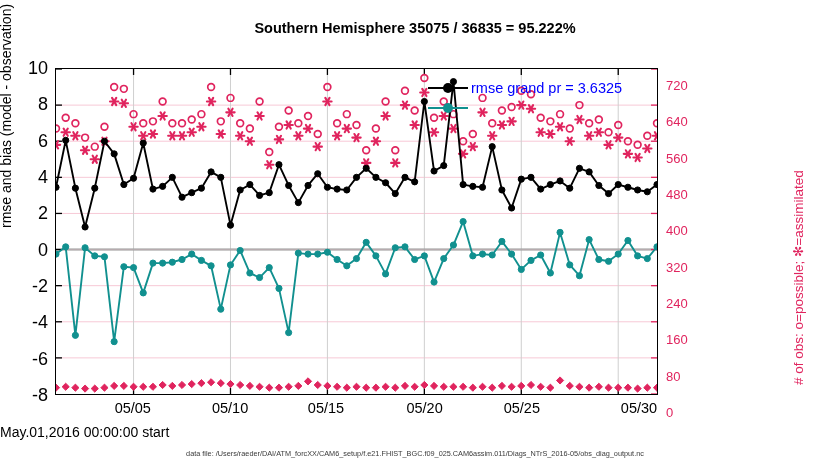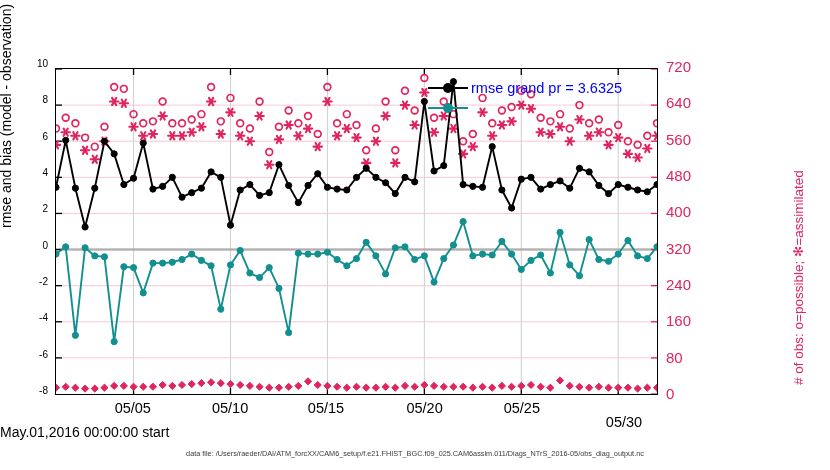--- a/index.html
+++ b/index.html
@@ -49,42 +49,43 @@
     position: absolute;
     left: 0; top: 0;
     width: 100%;
     height: 100%;
     display: block;
   }
   
   .ytick-left {
     position: absolute;
     right: 838px; 
-    font-size: 10px;
+    font-size: 18px;
     color: #000000;
     text-align: right;
     white-space: nowrap;
   }
   .ylabel-left {
     position: absolute;
     left: -2px;
     top: 228px;
     transform: rotate(-90deg);
     transform-origin: left top;
     font-size: 14px;
     color: #000000;
     white-space: nowrap;
   }
   
   .ytick-right {
     position: absolute;
-    font-size: 15px;
+    font-size: 13px;
     color: #E0245E;
     text-align: left;
     white-space: nowrap;
+    margin-top: 20px;
   }
   .ylabel-right {
     position: absolute;
     left: 790px;
     top: 385px;
     transform: rotate(-90deg);
     transform-origin: left top;
     font-size: 13.5px;
     color: #E0245E;
     white-space: nowrap;
@@ -160,20 +161,21 @@
     white-space: nowrap;
     margin-left: 3px;
   }
 </style>
 </head>
 <body>
 
 <div id="root">
 
   <div class="title-block">
+    <div class="title-line">Southern Hemisphere 35075 / 36835 = 95.222%</div>
   </div>
 
   <div class="ylabel-left">rmse and bias (model - observation)</div>
   <div class="ylabel-right"># of obs: o=possible; ✻=assimilated</div>
 
   <div id="left-ticks">
       <div class="ytick-left" style="left: 6px; width: 42px; top: 58px;">10</div>
       <div class="ytick-left" style="left: 6px; width: 42px; top: 94.3333px;">8</div>
       <div class="ytick-left" style="left: 6px; width: 42px; top: 130.667px;">6</div>
       <div class="ytick-left" style="left: 6px; width: 42px; top: 167px;">4</div>
@@ -195,21 +197,21 @@
       <div class="ytick-right" style="left: 666px; top: 312.333px;">160</div>
       <div class="ytick-right" style="left: 666px; top: 348.667px;">80</div>
       <div class="ytick-right" style="left: 666px; top: 385px;">0</div>
     </div>
   <div id="x-ticks">
       <div class="xtick" style="left: 132.806px;">05/05</div>
       <div class="xtick" style="left: 230.065px;">05/10</div>
       <div class="xtick" style="left: 326px;">05/15</div>
       <div class="xtick" style="left: 424.581px;">05/20</div>
       <div class="xtick" style="left: 521.839px;">05/25</div>
-      <div class="xtick" style="left: 624px; margin-top: 14px;">05/30</div>
+      <div class="xtick" style="left: 639px;">05/30</div>
     </div>
 
   <div class="plot-area">
     <svg class="svgfill" id="plot-svg" viewBox="0 0 603 327" preserveAspectRatio="none">
         <g>
           <line x1="0" y1="290.6666666666667" x2="603" y2="290.6666666666667" stroke="#F7C9D6" stroke-width="1"></line>
           <line x1="0" y1="254.33333333333334" x2="603" y2="254.33333333333334" stroke="#F7C9D6" stroke-width="1"></line>
           <line x1="0" y1="218" x2="603" y2="218" stroke="#F7C9D6" stroke-width="1"></line>
           <line x1="0" y1="181.66666666666669" x2="603" y2="181.66666666666669" stroke="#F7C9D6" stroke-width="1"></line>
           <line x1="0" y1="145.33333333333331" x2="603" y2="145.33333333333331" stroke="#F7C9D6" stroke-width="1"></line>

